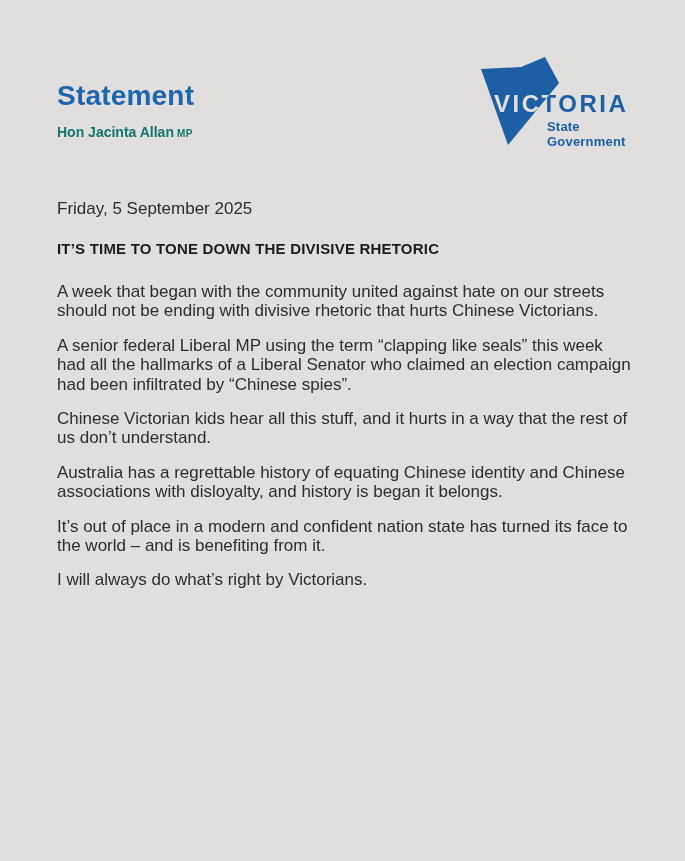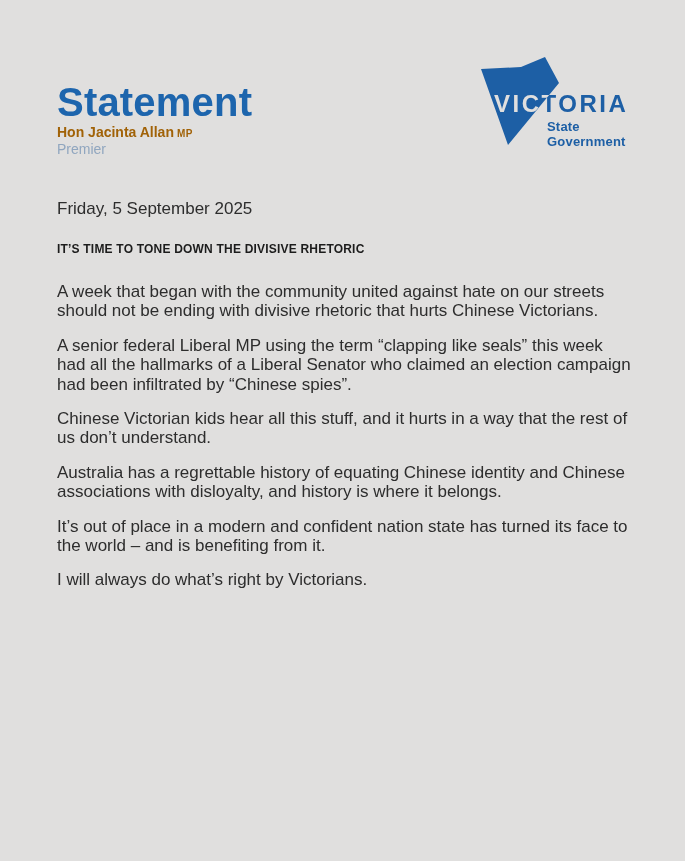--- a/index.html
+++ b/index.html
@@ -10,31 +10,31 @@
     height: 861px;
     background: #e0dfde;
     font-family: "Liberation Sans", sans-serif;
     overflow: hidden;
   }
 
   
   .header-left { position: absolute; left: 57px; top: 80px; }
   .doc-title {
     margin: 0;
-    font-size: 40px;
+    font-size: 28px;
     font-weight: bold;
     letter-spacing: 0.2px;
     color: #1d65ad;
     line-height: 1.12;
   }
   .author {
-    margin-top: 0;
+    margin-top: 14px;
     font-size: 14px;
     font-weight: bold;
-    color: #a16207;
+    color: #0f766e;
     line-height: 1.1;
   }
   .author .postnominal {
     font-size: 10px;
     letter-spacing: 0.4px;
     margin-left: 3px;
   }
   .role {
     margin-top: 2px;
     font-size: 14px;
@@ -68,21 +68,21 @@
     width: 578px;
     color: #2d2d2d;
   }
   .date {
     margin: 0 0 21px 0;
     font-size: 17px;
     line-height: 19px;
   }
   .headline {
     margin: 0 0 23px 0;
-    font-size: 12px;
+    font-size: 15px;
     font-weight: bold;
     letter-spacing: 0.2px;
     color: #1c1c1c;
     line-height: 20px;
   }
   .content p.body-para {
     margin: 0 0 15px 0;
     font-size: 17px;
     line-height: 19.4px;
   }
@@ -90,21 +90,20 @@
 </head>
 <body>
 
 <div class="page">
 
   <div class="header-left">
     <h1 class="doc-title">Statement</h1>
     <div class="author">
       <span>Hon Jacinta Allan</span><span class="postnominal">MP</span>
     </div>
-    <div class="role">Premier</div>
   </div>
 
   <div class="logo">
     <svg width="158" height="96" viewBox="0 0 158 96">
       <defs>
         <clipPath id="vicTri">
           <polygon points="2,14 42,12 66,2 80,28 29,90"></polygon>
         </clipPath>
       </defs>
       <polygon points="2,14 42,12 66,2 80,28 29,90" fill="#1d5fa5"></polygon>
@@ -114,18 +113,18 @@
       <text class="tagline" x="68" y="91">Government</text>
     </svg>
   </div>
 
   <div class="content">
     <p class="date">Friday, 5 September 2025</p>
     <h2 class="headline">IT’S TIME TO TONE DOWN THE DIVISIVE RHETORIC</h2>
     <p class="body-para">A week that began with the community united against hate on our streets should not be ending with divisive rhetoric that hurts Chinese Victorians.</p>
     <p class="body-para">A senior federal Liberal MP using the term “clapping like seals” this week had all the hallmarks of a Liberal Senator who claimed an election campaign had been infiltrated by “Chinese spies”.</p>
     <p class="body-para">Chinese Victorian kids hear all this stuff, and it hurts in a way that the rest of us don’t understand.</p>
-    <p class="body-para">Australia has a regrettable history of equating Chinese identity and Chinese associations with disloyalty, and history is where it belongs.</p>
+    <p class="body-para">Australia has a regrettable history of equating Chinese identity and Chinese associations with disloyalty, and history is began it belongs.</p>
     <p class="body-para">It’s out of place in a modern and confident nation state has turned its face to the world – and is benefiting from it.</p>
     <p class="body-para">I will always do what’s right by Victorians.</p>
   </div>
 
 </div>
 
 </body></html>

